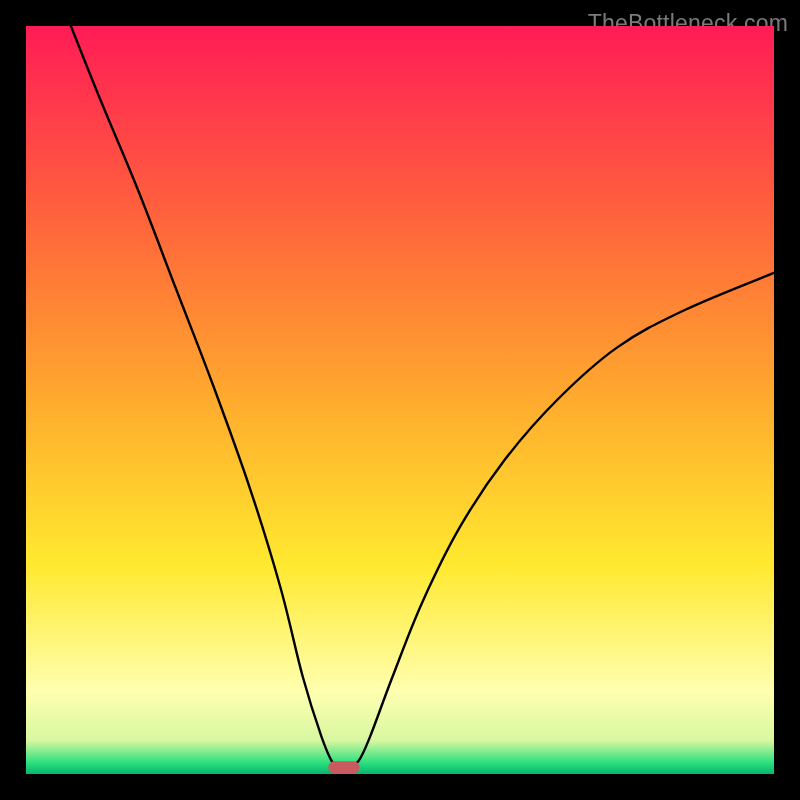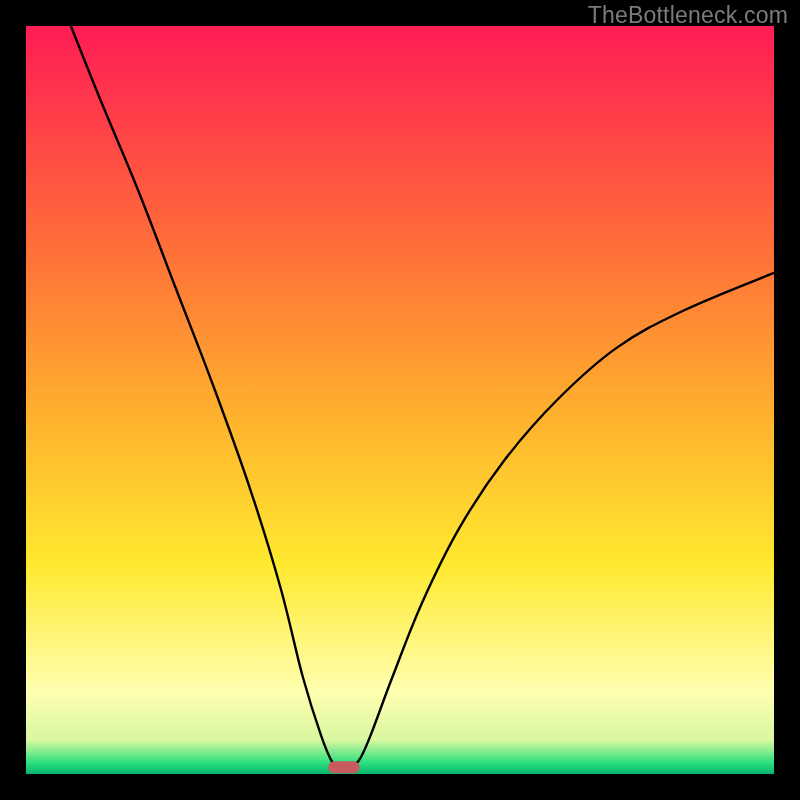--- a/index.html
+++ b/index.html
@@ -17,21 +17,21 @@
     background: #000;
   }
   svg {
     position: absolute;
     top: 0;
     left: 0;
   }
   .watermark {
     position: absolute;
     right: 12px;
-    top: 2px;
+    top: 10px;
     color: #7b7b7b;
     font-size: 23px;
     font-family: Arial, Helvetica, sans-serif;
     letter-spacing: 0.2px;
   }
 </style>
 </head>
 <body>
 
 <div class="stage">

